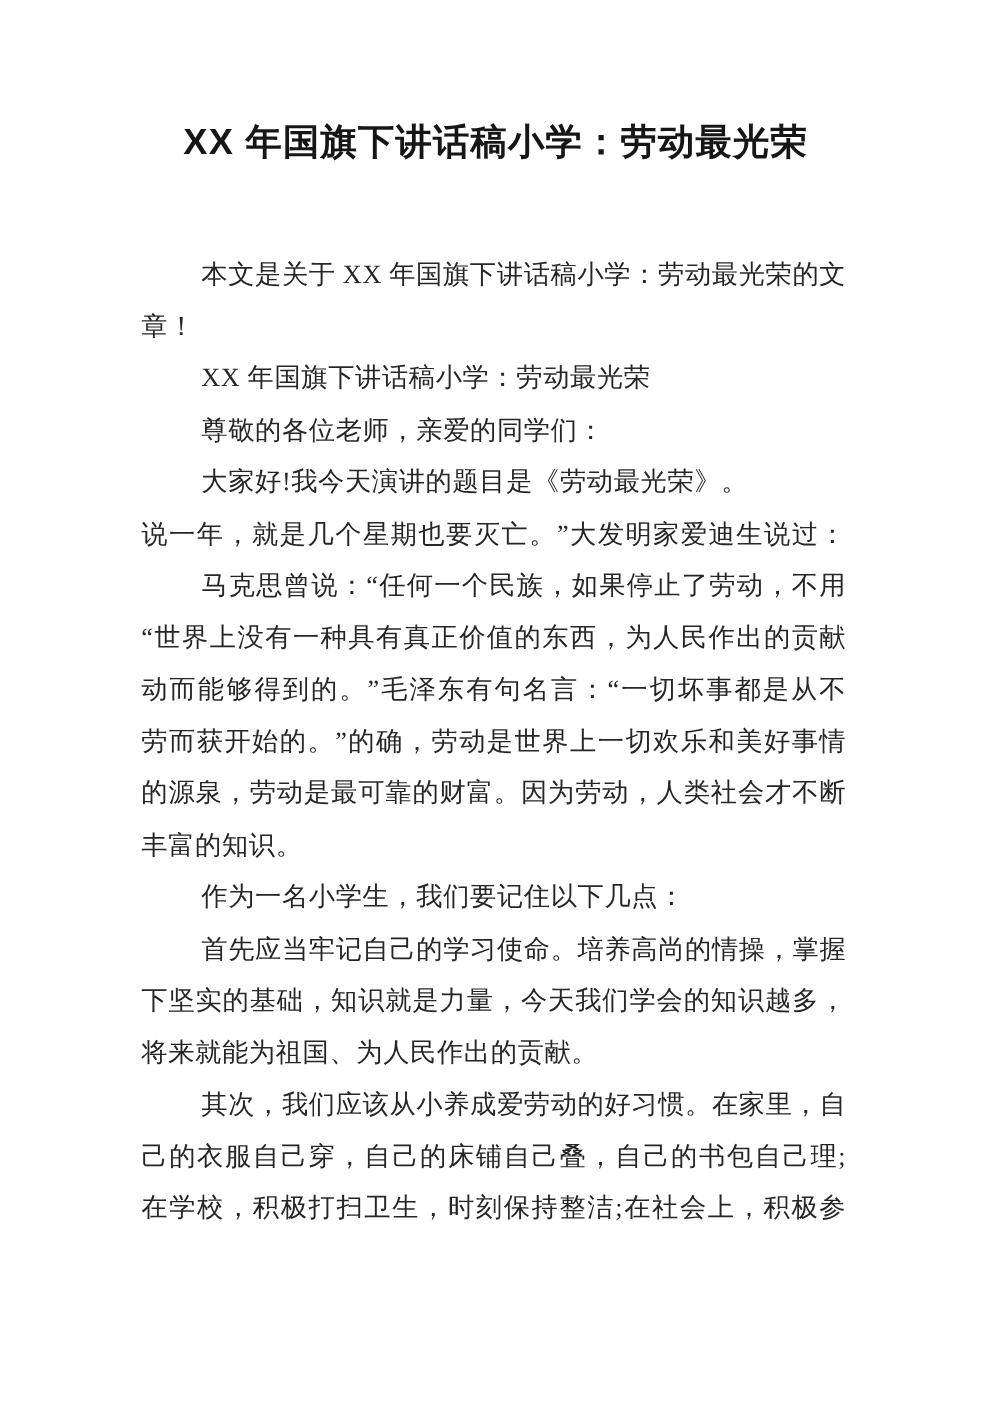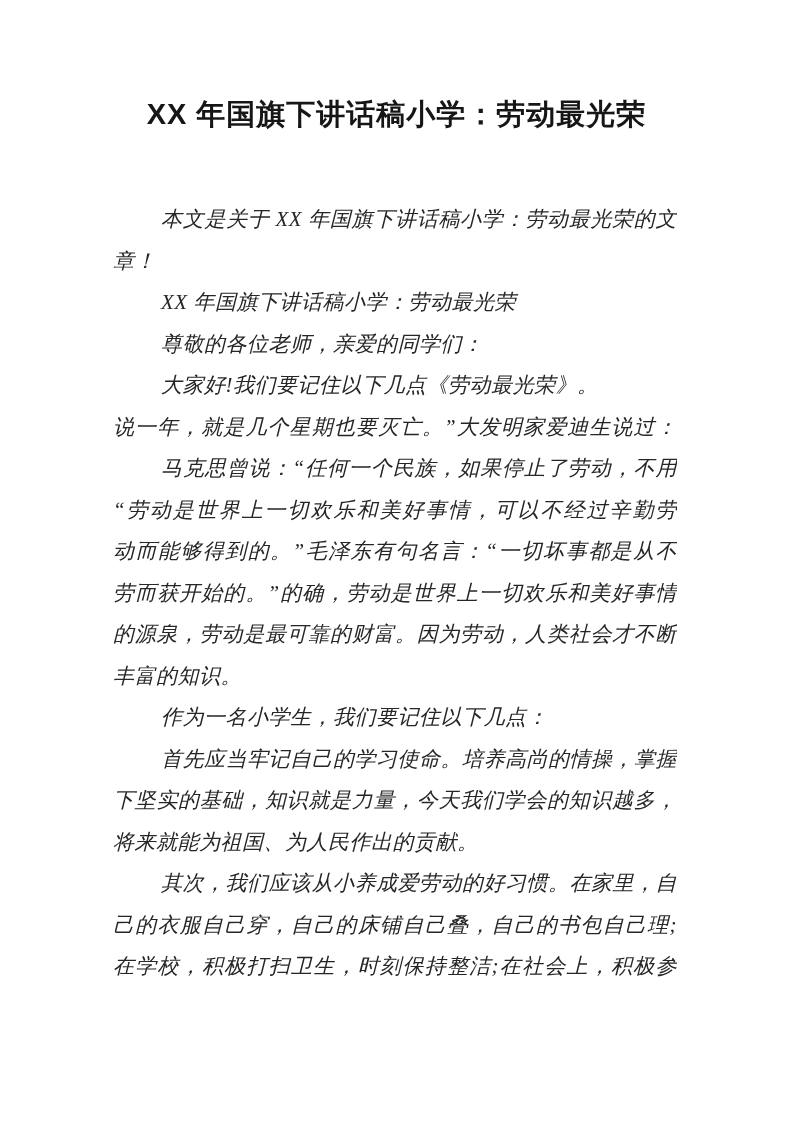--- a/index.html
+++ b/index.html
@@ -19,21 +19,20 @@
     text-align: center;
     font-family: "Liberation Sans", "DejaVu Sans", sans-serif;
     font-weight: bold;
     font-size: 29px;
     line-height: 34px;
     letter-spacing: 1px;
     color: #161616;
   }
   .doc-body {
     margin: 68px 116px 0 113px; 
-    font-style: italic;
   }
   .text-line {
     font-family: "Liberation Serif", "DejaVu Serif", serif;
     font-size: 21px;
     line-height: 41.5px;
     height: 41.5px;
     letter-spacing: 0.5px;
     color: #262626;
     text-align: justify;
     text-align-last: justify;
@@ -50,24 +49,24 @@
 </head>
 <body>
 
 <div class="page">
   <div class="doc-title">XX 年国旗下讲话稿小学：劳动最光荣</div>
   <div class="doc-body">
       <div class="text-line indent">本文是关于 XX 年国旗下讲话稿小学：劳动最光荣的文</div>
       <div class="text-line para-end">章！</div>
       <div class="text-line indent para-end">XX 年国旗下讲话稿小学：劳动最光荣</div>
       <div class="text-line indent para-end">尊敬的各位老师，亲爱的同学们：</div>
-      <div class="text-line indent para-end">大家好!我们要记住以下几点《劳动最光荣》。</div>
+      <div class="text-line indent para-end">大家好!我今天演讲的题目是《劳动最光荣》。</div>
       <div class="text-line">说一年，就是几个星期也要灭亡。”大发明家爱迪生说过：</div>
       <div class="text-line indent">马克思曾说：“任何一个民族，如果停止了劳动，不用</div>
-      <div class="text-line">“劳动是世界上一切欢乐和美好事情，可以不经过辛勤劳</div>
+      <div class="text-line">“世界上没有一种具有真正价值的东西，为人民作出的贡献</div>
       <div class="text-line">动而能够得到的。”毛泽东有句名言：“一切坏事都是从不</div>
       <div class="text-line">劳而获开始的。”的确，劳动是世界上一切欢乐和美好事情</div>
       <div class="text-line">的源泉，劳动是最可靠的财富。因为劳动，人类社会才不断</div>
       <div class="text-line para-end">丰富的知识。</div>
       <div class="text-line indent para-end">作为一名小学生，我们要记住以下几点：</div>
       <div class="text-line indent">首先应当牢记自己的学习使命。培养高尚的情操，掌握</div>
       <div class="text-line">下坚实的基础，知识就是力量，今天我们学会的知识越多，</div>
       <div class="text-line para-end">将来就能为祖国、为人民作出的贡献。</div>
       <div class="text-line indent">其次，我们应该从小养成爱劳动的好习惯。在家里，自</div>
       <div class="text-line">己的衣服自己穿，自己的床铺自己叠，自己的书包自己理;</div>

